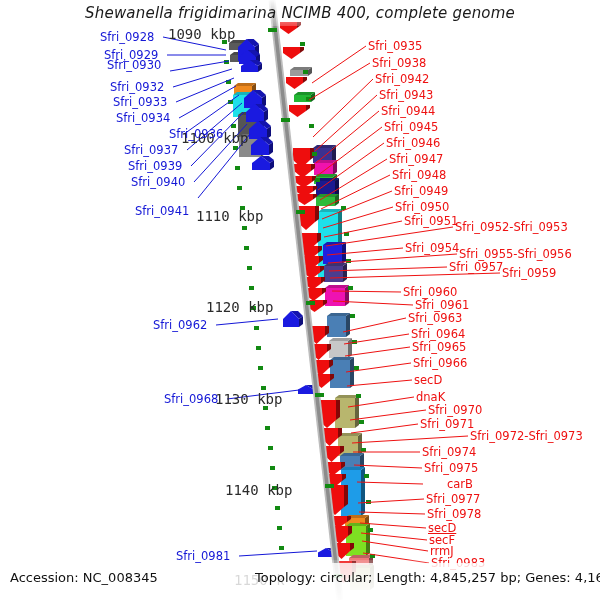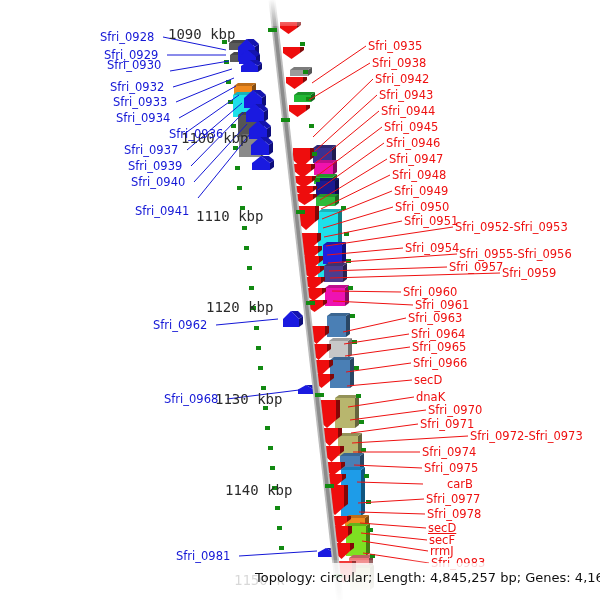--- a/index.html
+++ b/index.html
@@ -584,16 +584,18 @@
       <div class="lbl lbl-right" style="left: 427px; top: 509px;">Sfri_0978</div>
       <div class="lbl lbl-right" style="left: 428px; top: 523px; text-decoration: underline;">secD</div>
       <div class="lbl lbl-right" style="left: 429px; top: 535px;">secF</div>
       <div class="lbl lbl-right" style="left: 430px; top: 546px;">rrmJ</div>
       <div class="lbl lbl-right" style="left: 431px; top: 558px;">Sfri_0983</div>
     </div>
 
   <div class="fadecover"></div>
   <div class="fadebottom"></div>
 
+  <div class="title">Shewanella frigidimarina NCIMB 400, complete genome</div>
 
   <div class="footbg"></div>
+  <div class="footer-left">Accession: NC_008345</div>
   <div class="footer-right">Topology: circular; Length: 4,845,257 bp; Genes: 4,161</div>
 </div>
 
 </body></html>

